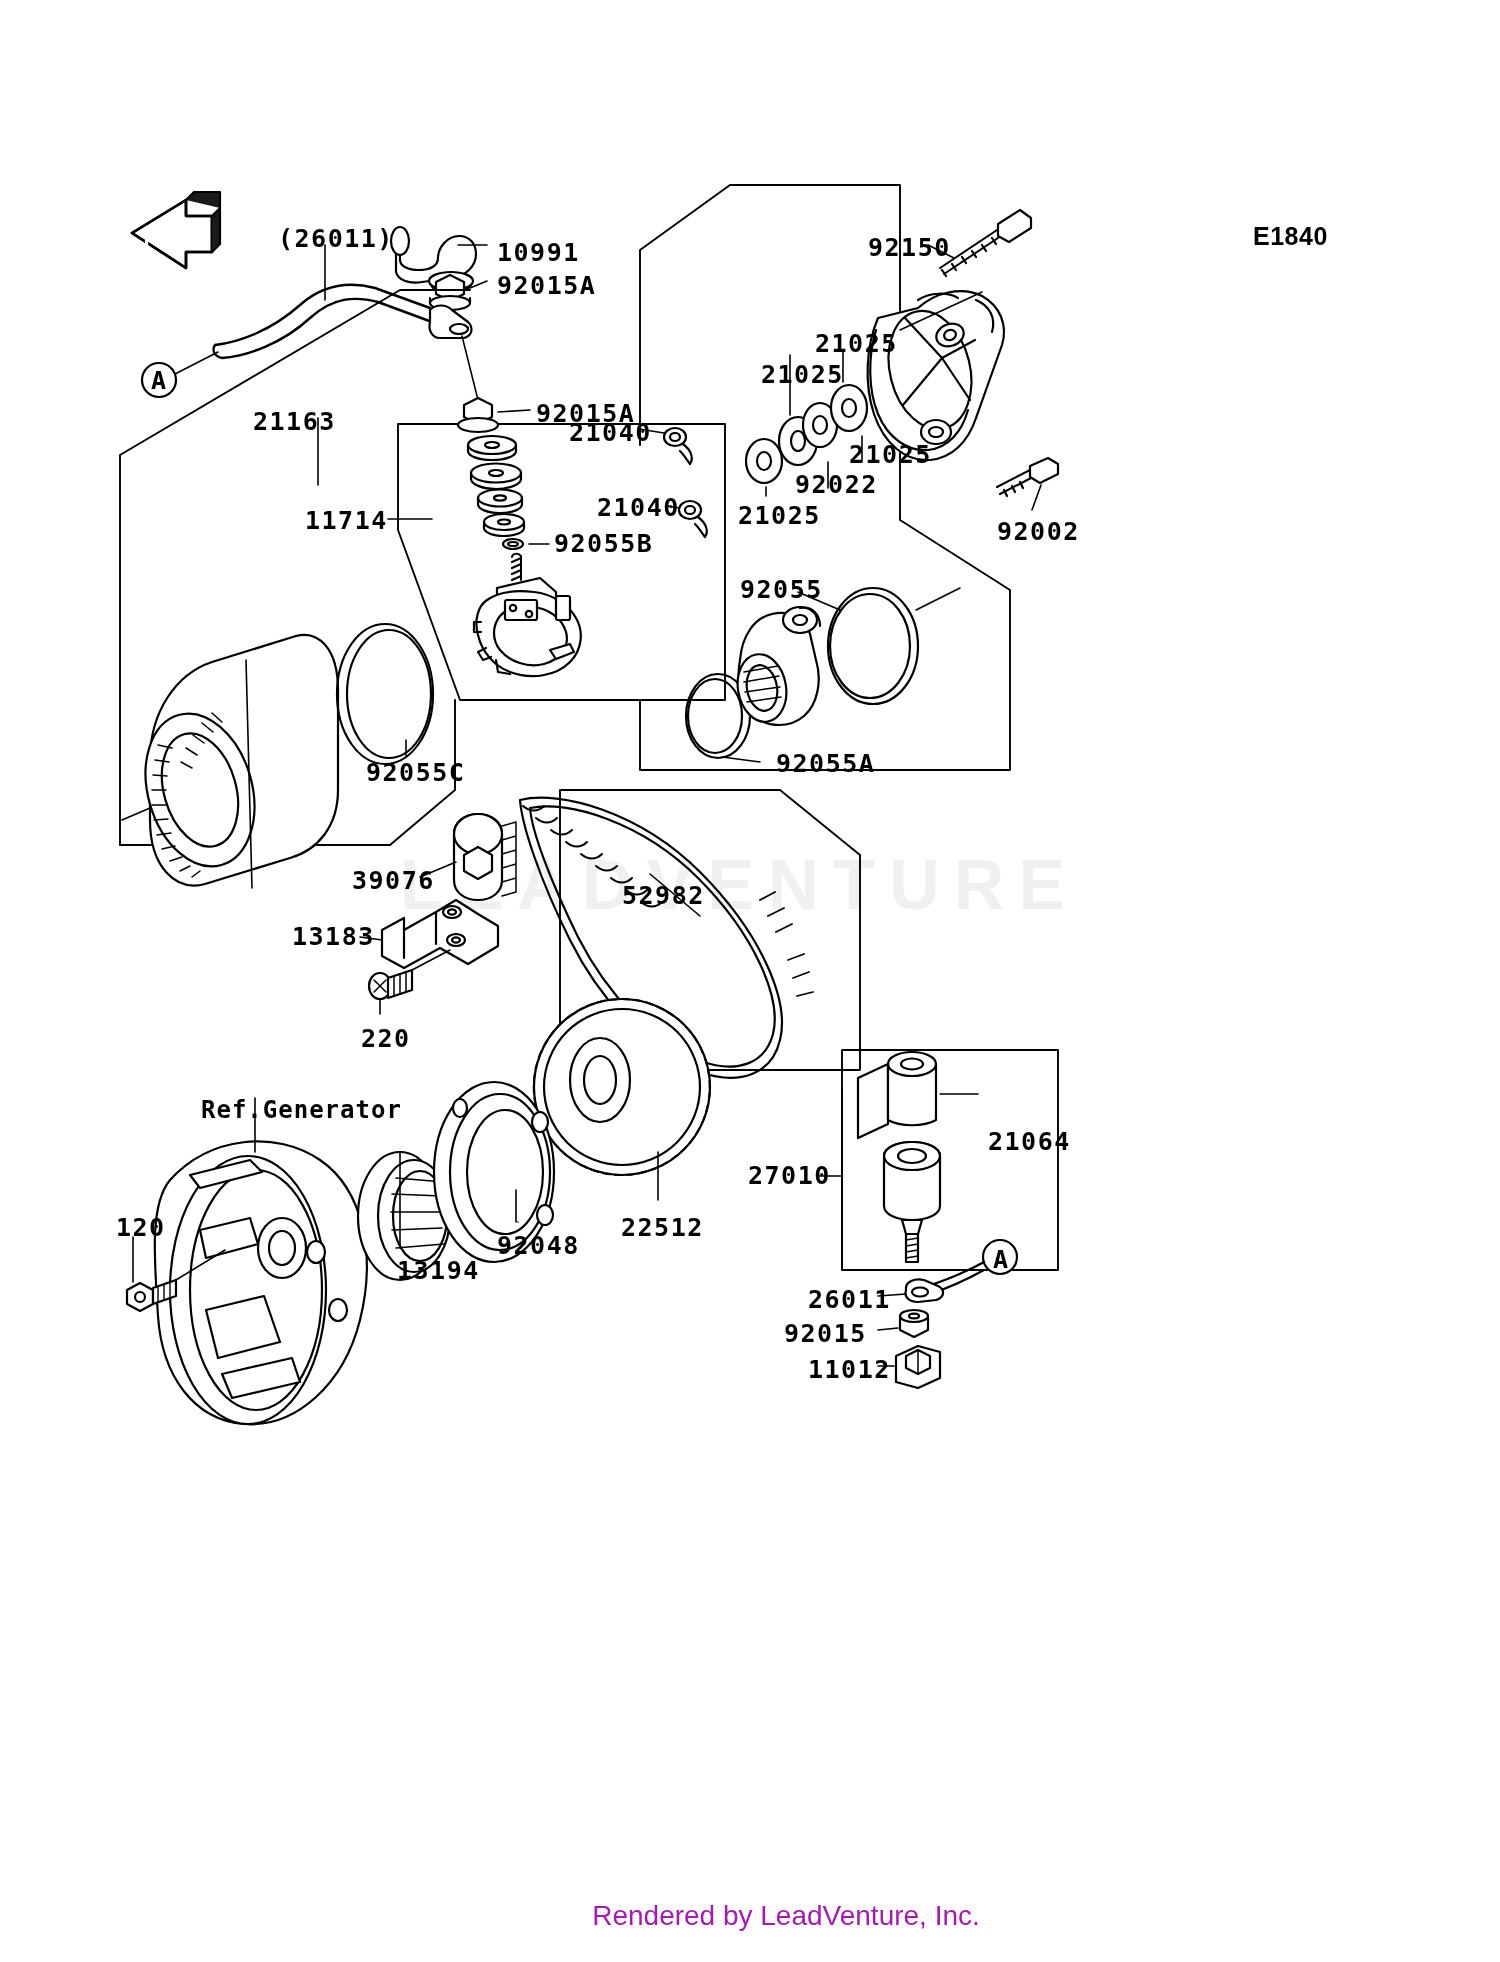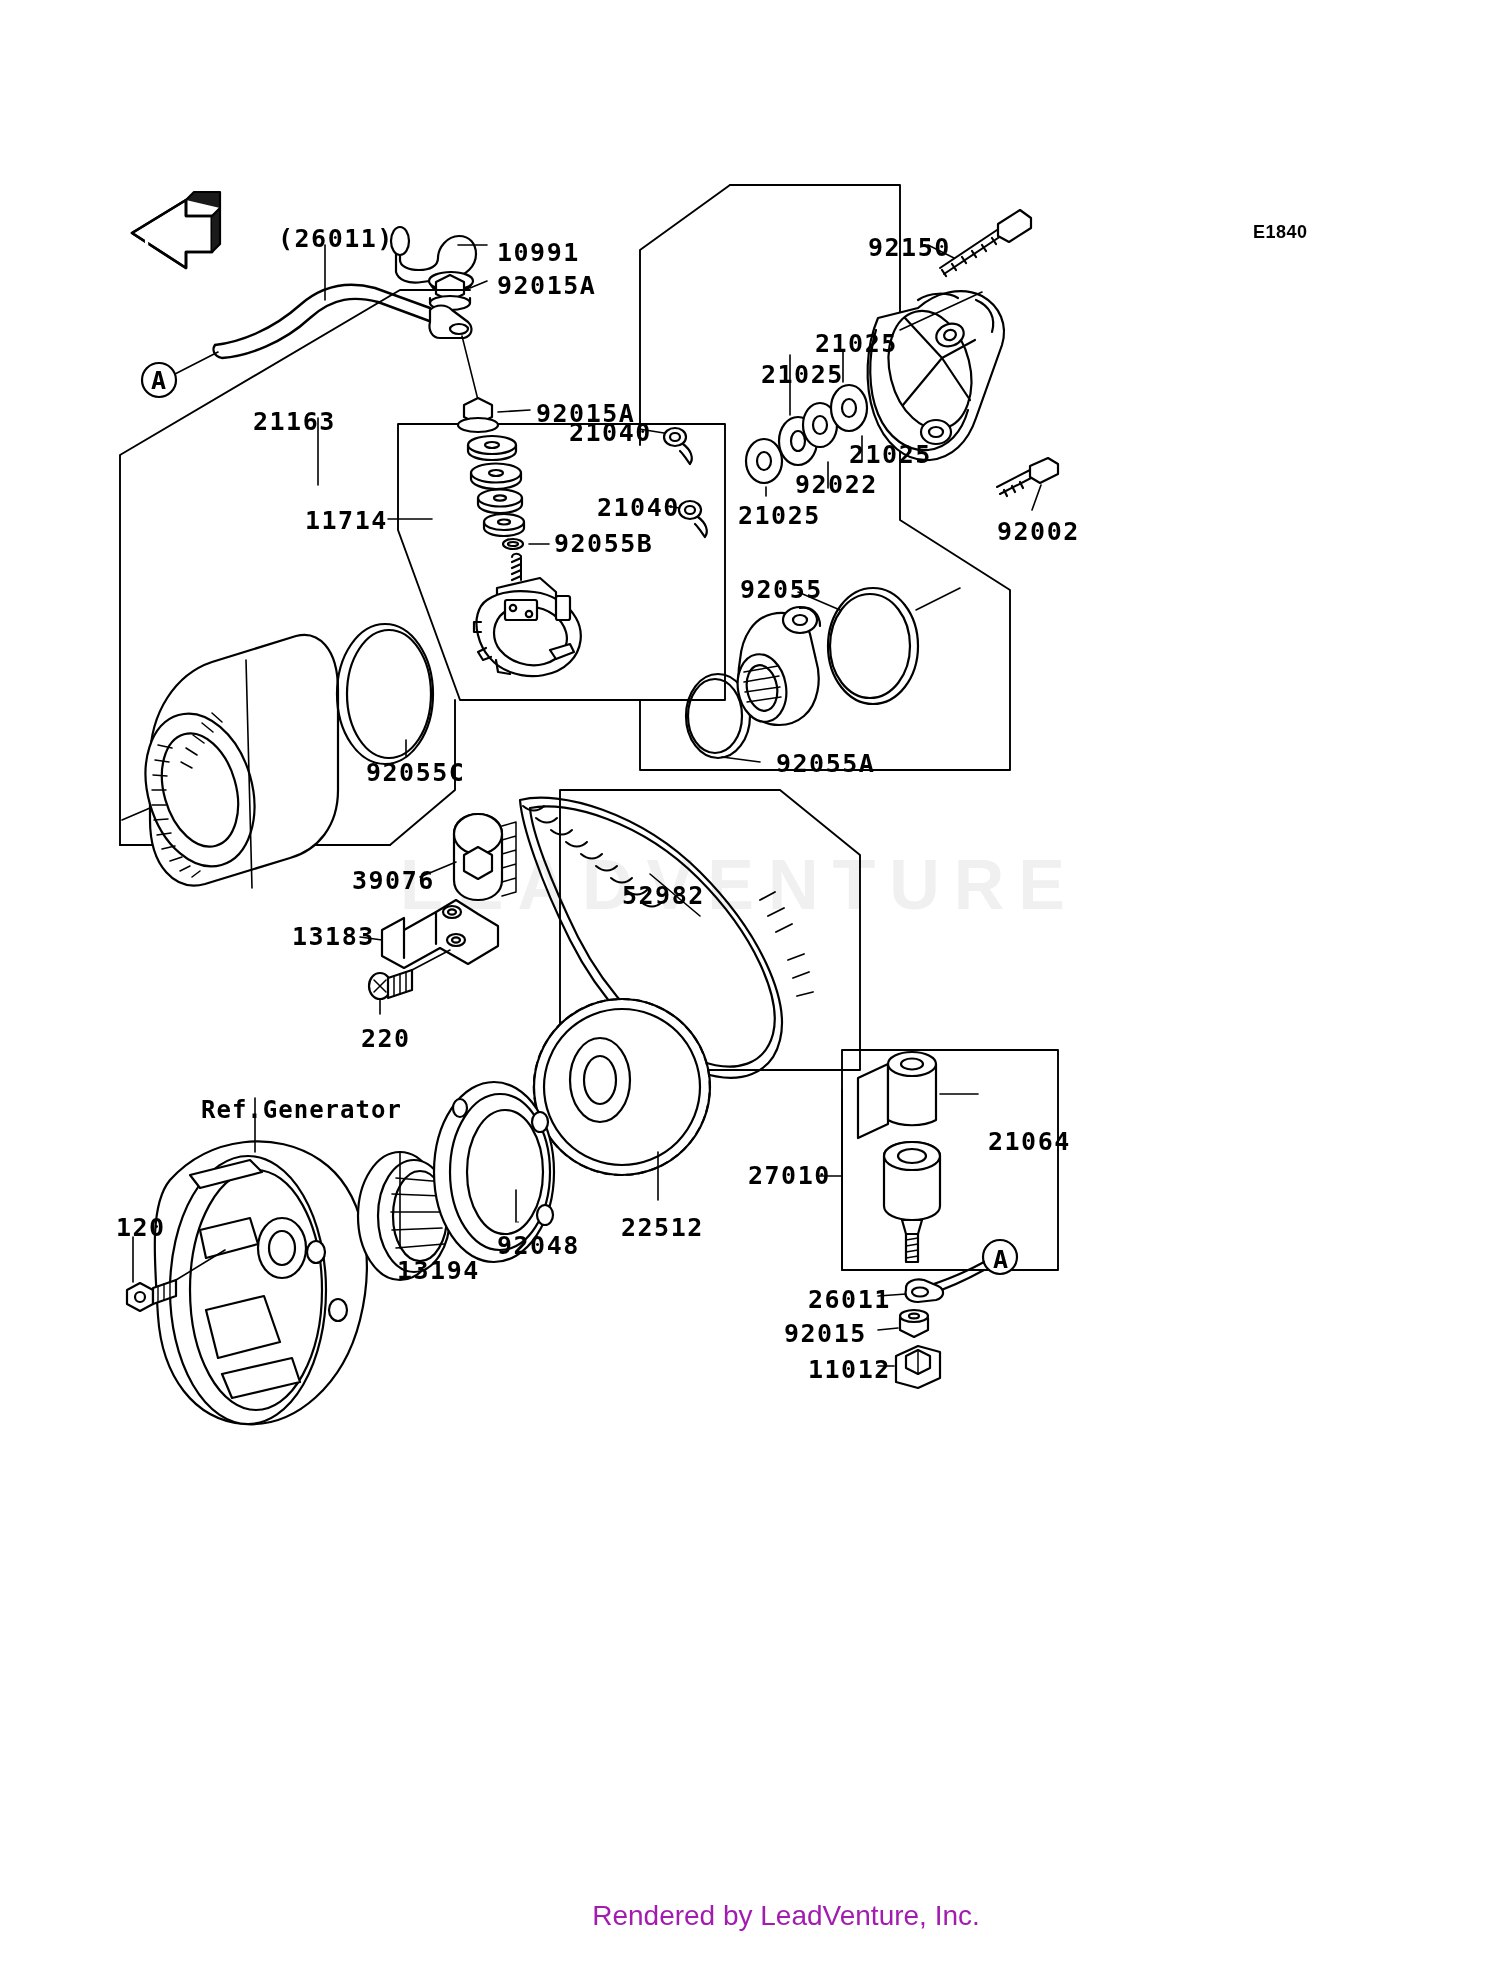--- a/index.html
+++ b/index.html
@@ -3,21 +3,21 @@
 <meta charset="utf-8">
 <style>
   html,body{margin:0;padding:0;background:#fff;}
   body{width:1500px;height:1962px;font-family:"DejaVu Sans Mono",monospace;}
   #sheet{position:relative;width:1500px;height:1962px;background:#fff;overflow:hidden;}
   .lbl{position:absolute;font-family:"DejaVu Sans Mono",monospace;font-weight:bold;
        font-size:25px;letter-spacing:1.5px;color:#000;white-space:nowrap;}
   .ref{position:absolute;font-family:"DejaVu Sans Mono",monospace;font-weight:bold;
        font-size:24px;letter-spacing:1px;color:#000;white-space:nowrap;}
   .code{position:absolute;font-family:"Liberation Sans",sans-serif;font-weight:bold;
-        font-size:18px;letter-spacing:0.5px;color:#000;white-space:nowrap;}
+        font-size:25px;letter-spacing:0.5px;color:#000;white-space:nowrap;}
   #footer{position:absolute;left:0;width:1500px;top:1900px;text-align:center;
           font-family:"Liberation Sans",sans-serif;font-size:28px;color:#a21caf;padding-left:36px;}
   svg.art{position:absolute;left:0;top:0;width:1500px;height:1962px;pointer-events:none;}
   .wm{position:absolute;font-family:"Liberation Sans",sans-serif;font-weight:bold;
       color:#f0f0f0;font-size:70px;letter-spacing:14px;}
 </style>
 </head>
 <body>
 
 <div id="sheet">

